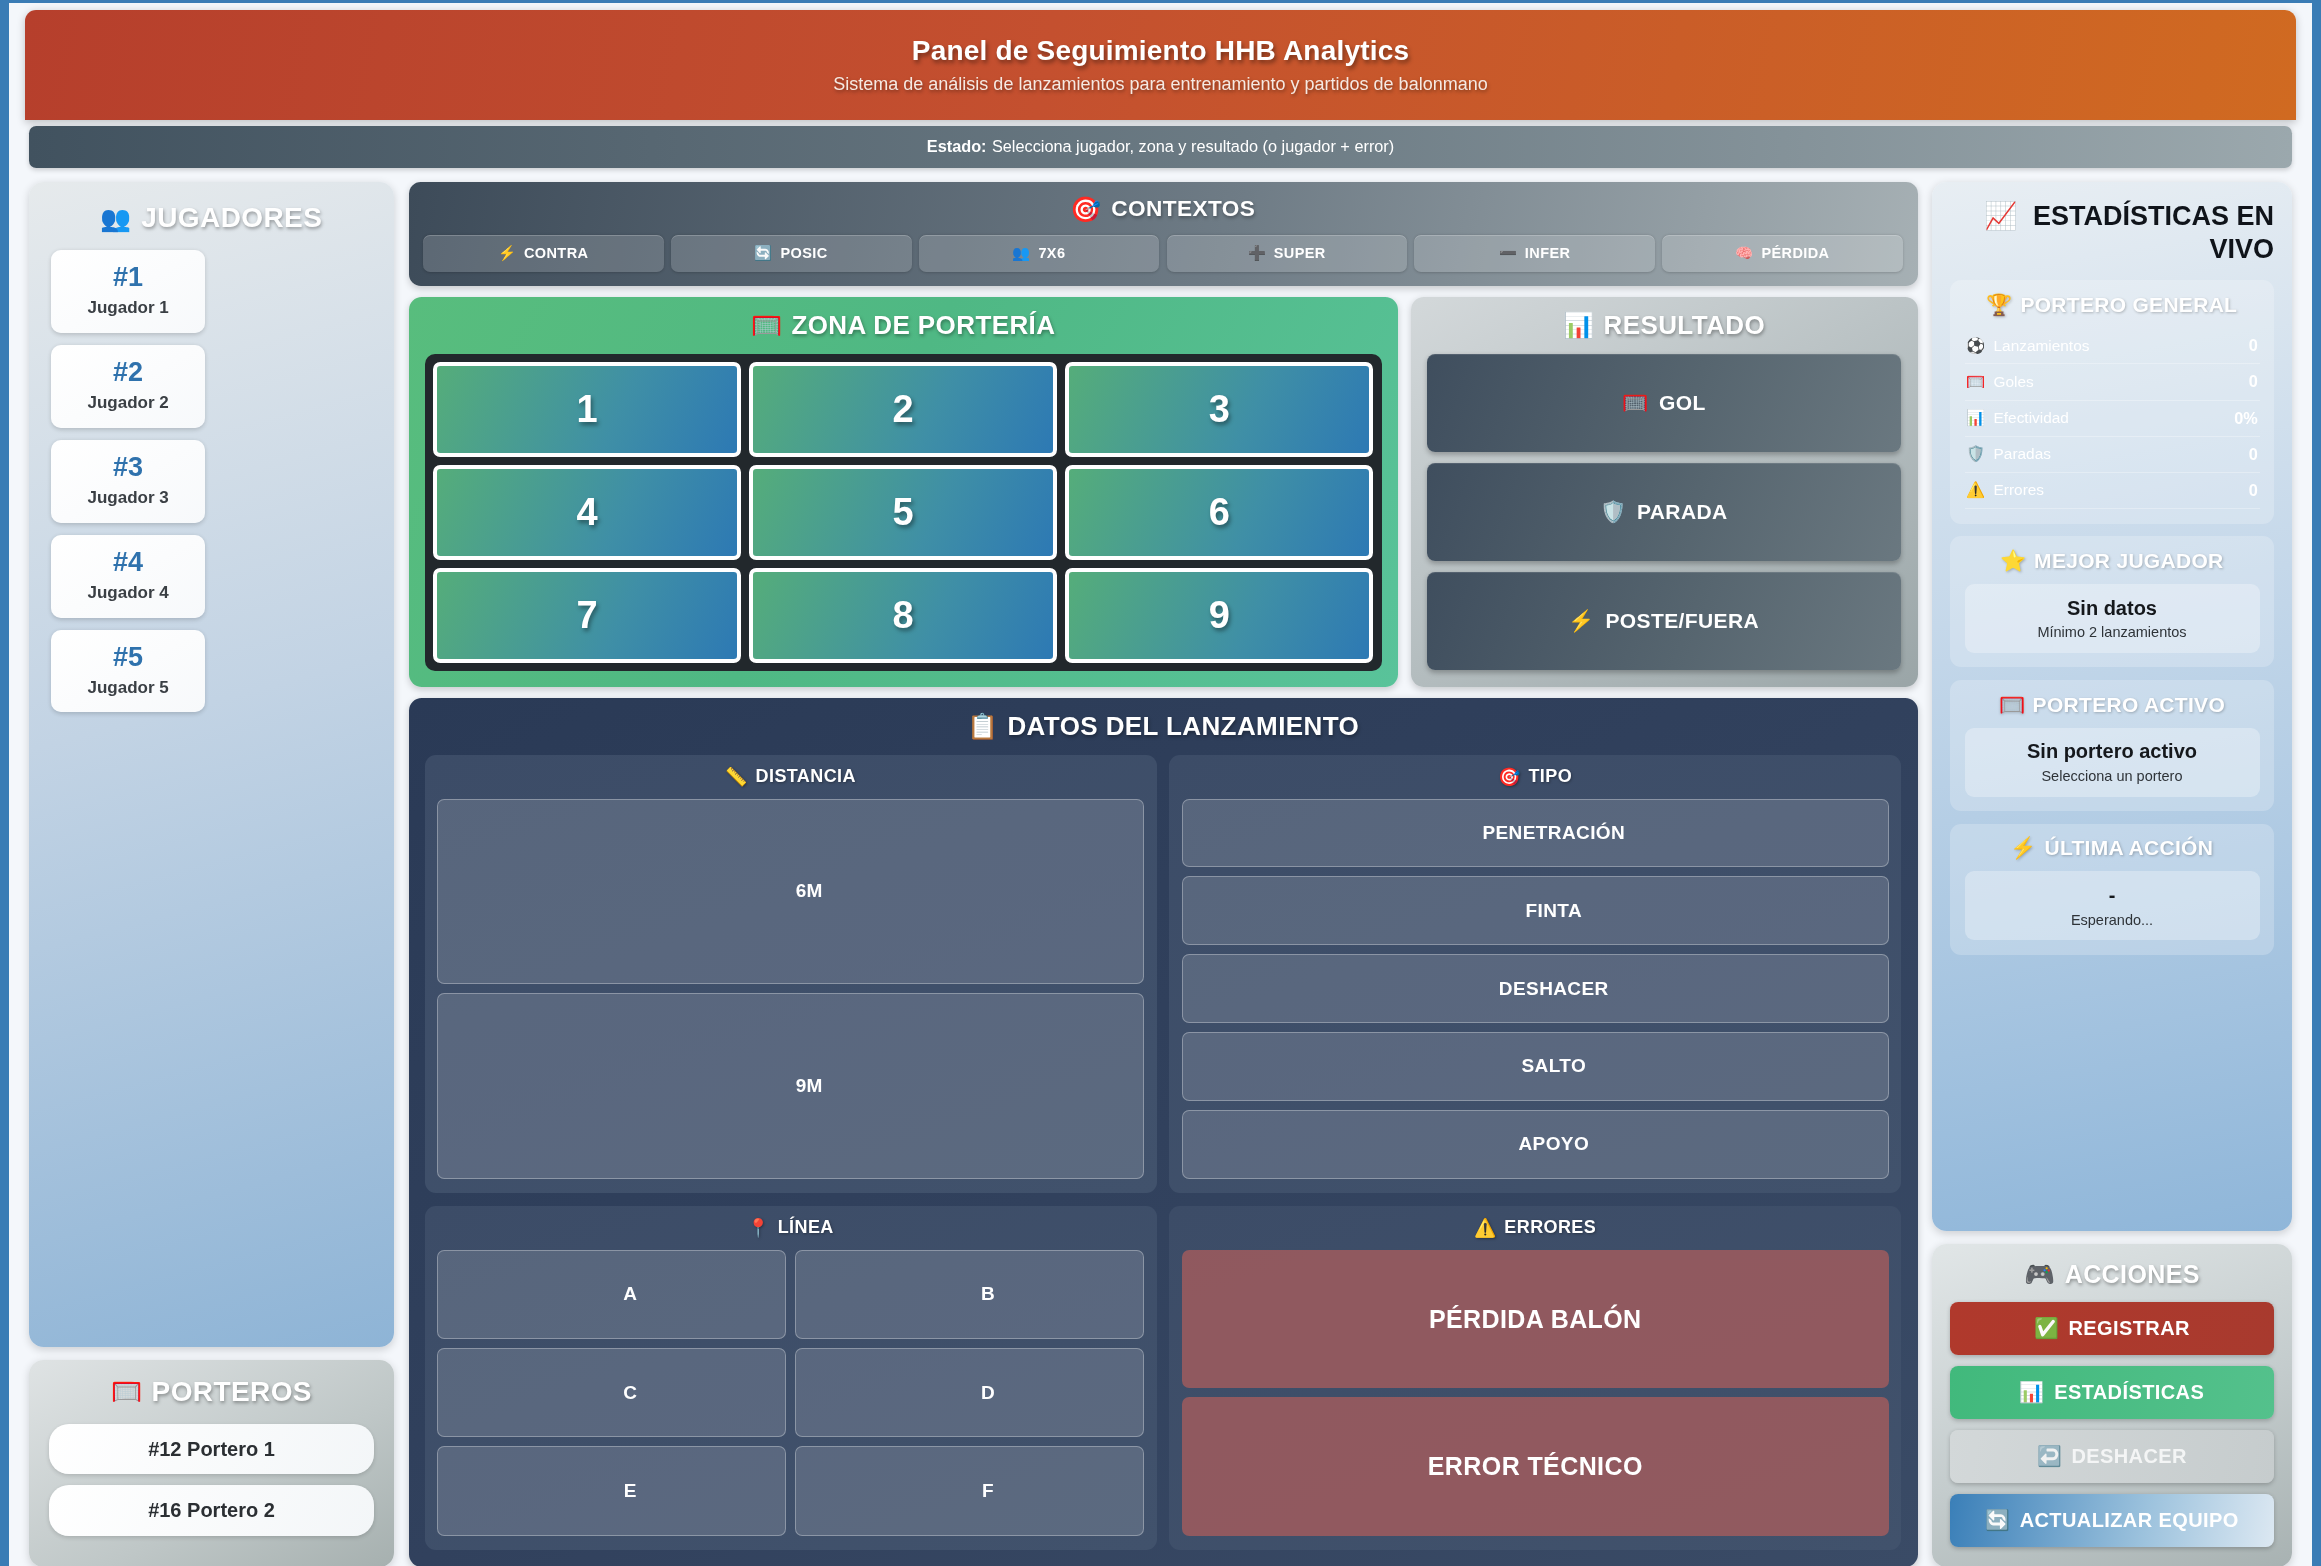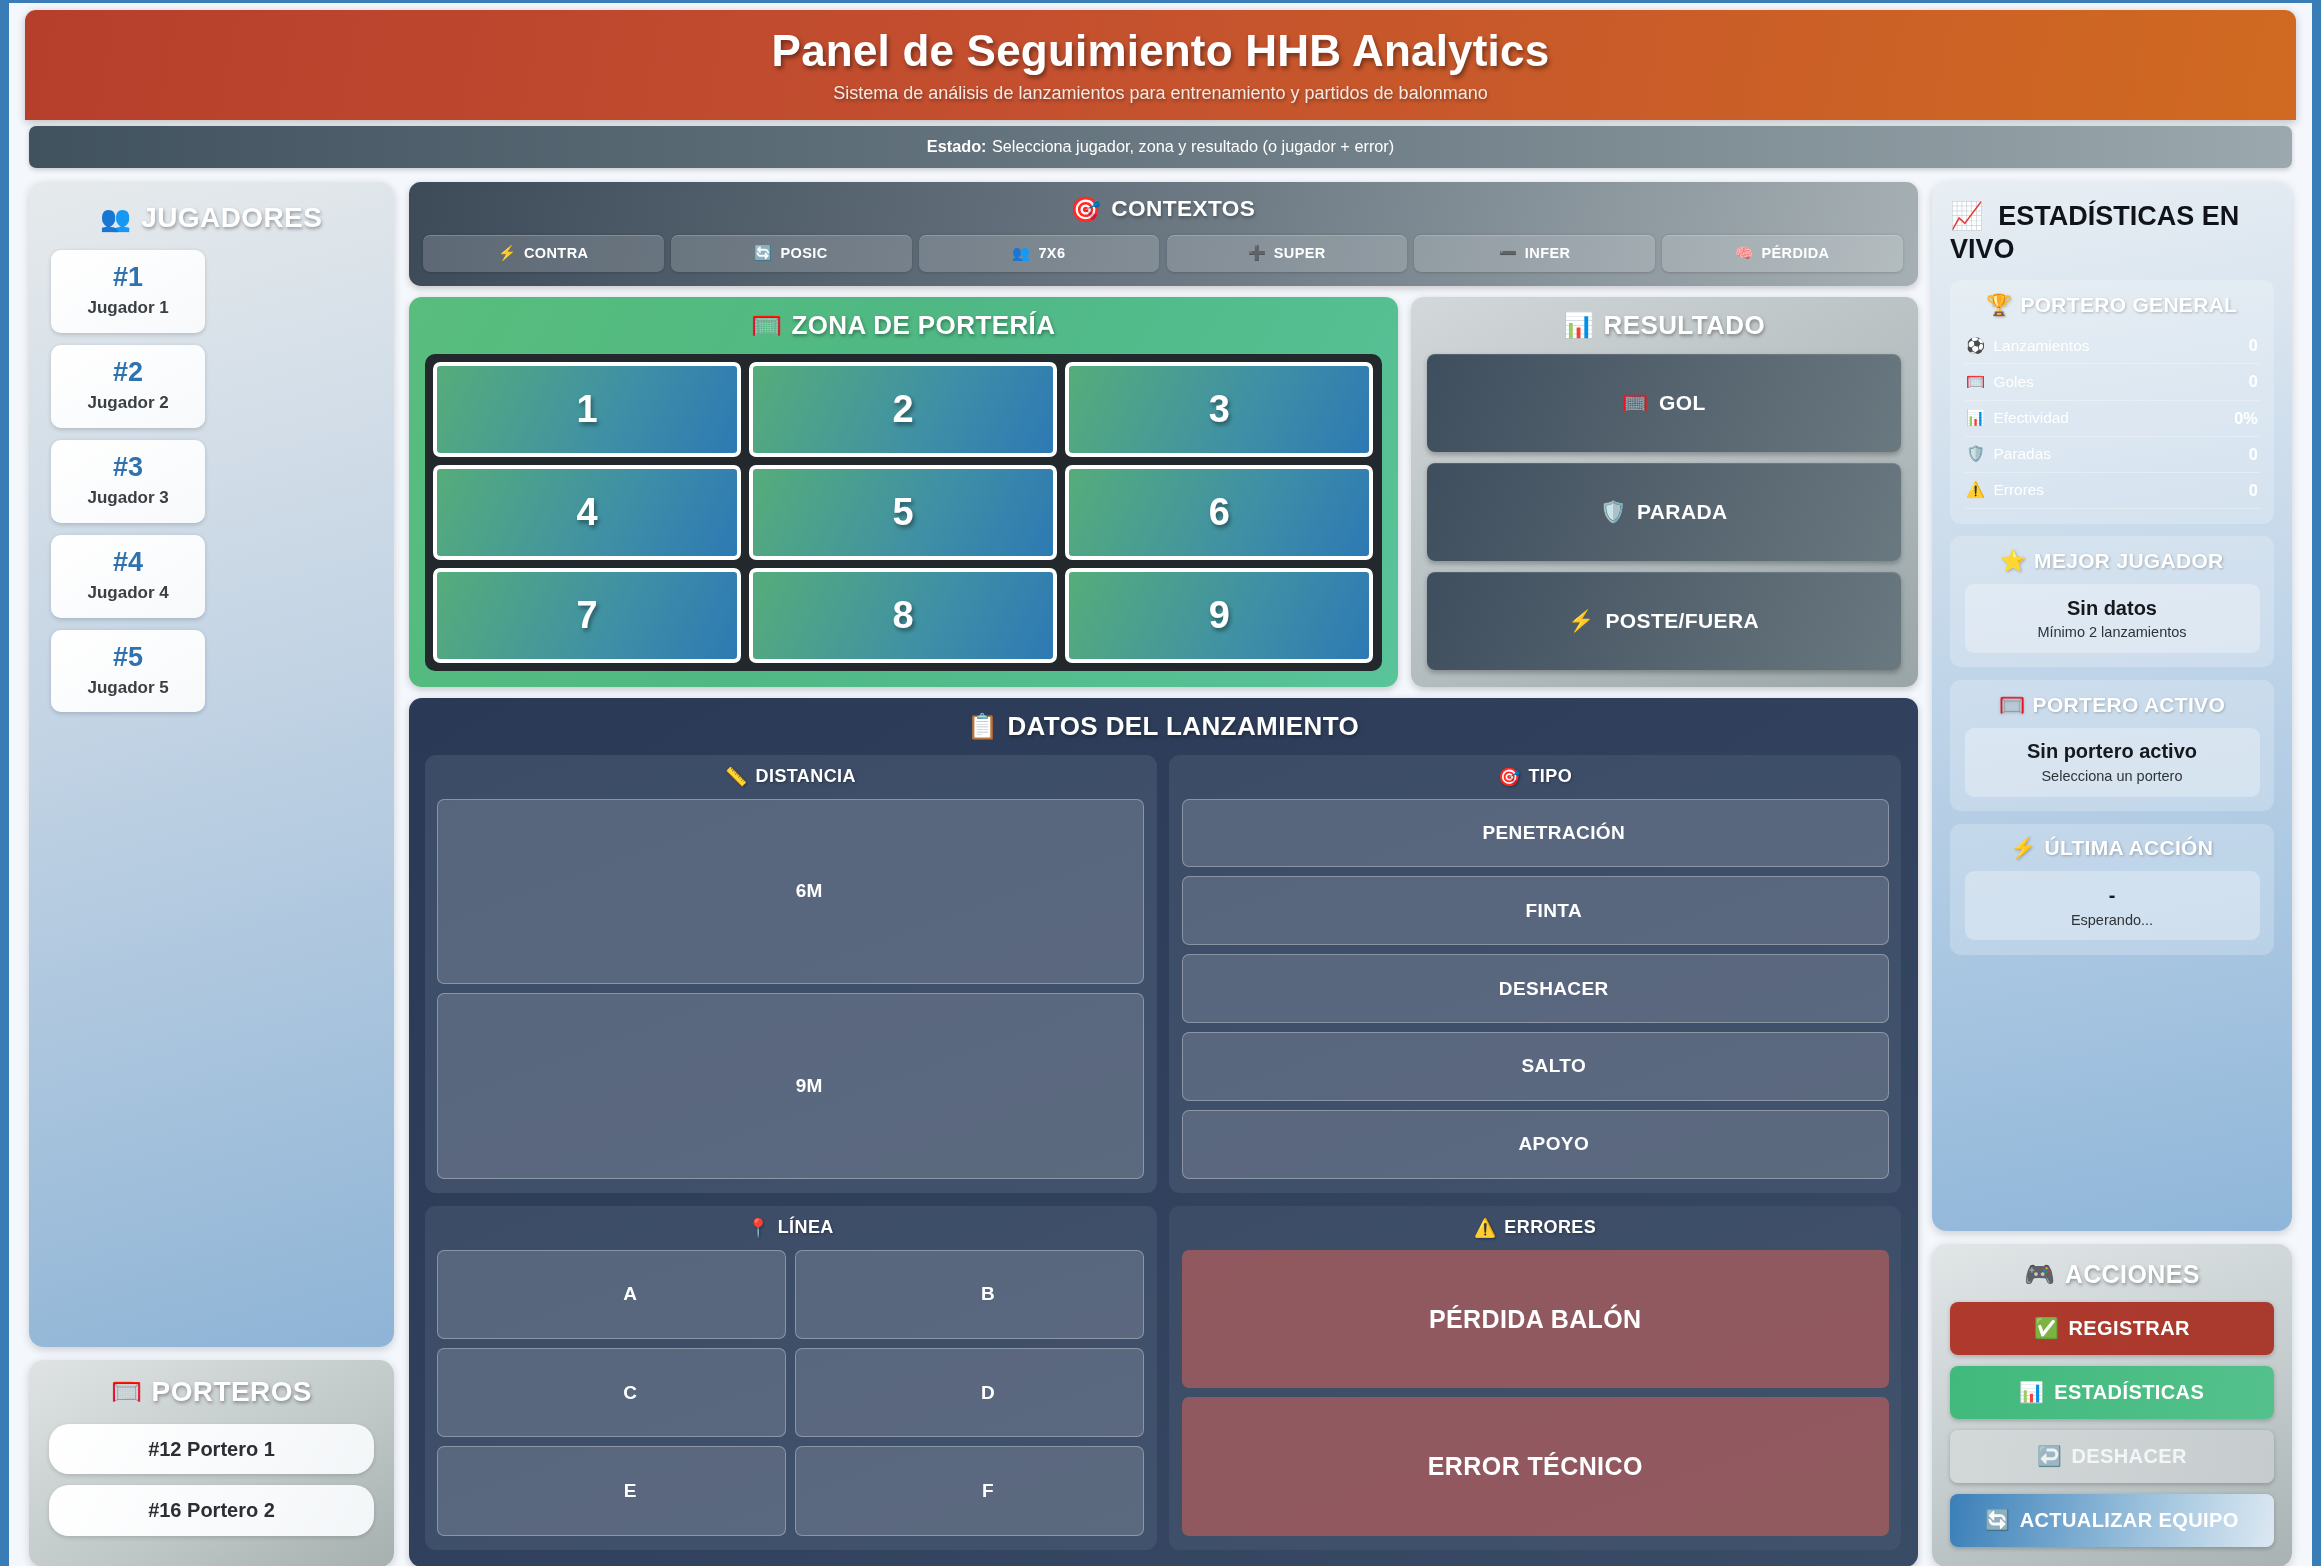--- a/index.html
+++ b/index.html
@@ -15,21 +15,21 @@
   .app-header {
     margin: 7.2px 16.3px 0 16.3px;
     height: 110px;
     border-radius: 11px 11px 0 0;
     background: linear-gradient(100deg, #b63f2c 0%, #c4502f 45%, #d06a21 100%);
     display: flex; flex-direction: column;
     align-items: center; justify-content: center;
     box-shadow: 0 2.7px 9px rgba(0,0,0,.22);
   }
   .app-title {
-    color: #fff; font-size: 44px; font-weight: bold;
+    color: #fff; font-size: 28px; font-weight: bold;
     letter-spacing: 0.2px;
     text-shadow: 1.8px 2.7px 4.5px rgba(0,0,0,.42);
   }
   .app-sub {
     color: #f6e9e2; font-size: 18px; margin-top: 7.2px;
     text-shadow: 0.9px 1.8px 3.6px rgba(0,0,0,.38);
   }
   .status-bar {
     margin: 5.4px 20px 0 20px;
     height: 42px; border-radius: 7.2px;
@@ -189,21 +189,21 @@
   }
 
   
   .stats-panel {
     flex: 1;
     background: linear-gradient(170deg, #e8eef3 0%, #c5d8ea 40%, #8fb6d9 100%);
     border-radius: 14.5px; padding: 18px 18px;
     box-shadow: 0 2.7px 8.1px rgba(0,0,0,.16);
   }
   .stats-head {
-    text-align: left; color: #10141a; font-weight: bold; font-size: 27px;
+    text-align: right; color: #10141a; font-weight: bold; font-size: 27px;
     line-height: 1.22; margin-bottom: 14.5px;
   }
   .stats-head .ic { margin-right: 7.2px; }
   .sub-card {
     background: rgba(255,255,255,.22);
     border-radius: 11px; padding: 12.7px 14.5px 14.5px 14.5px;
     margin-bottom: 12.7px;
   }
   .sub-card:last-child { margin-bottom: 0; }
   .sub-title {

